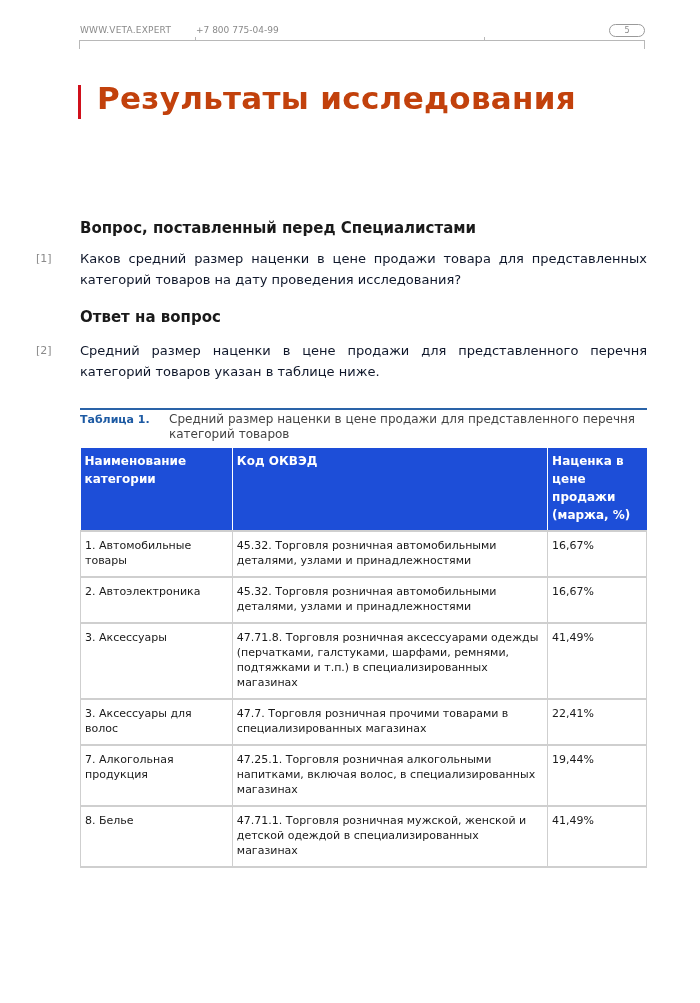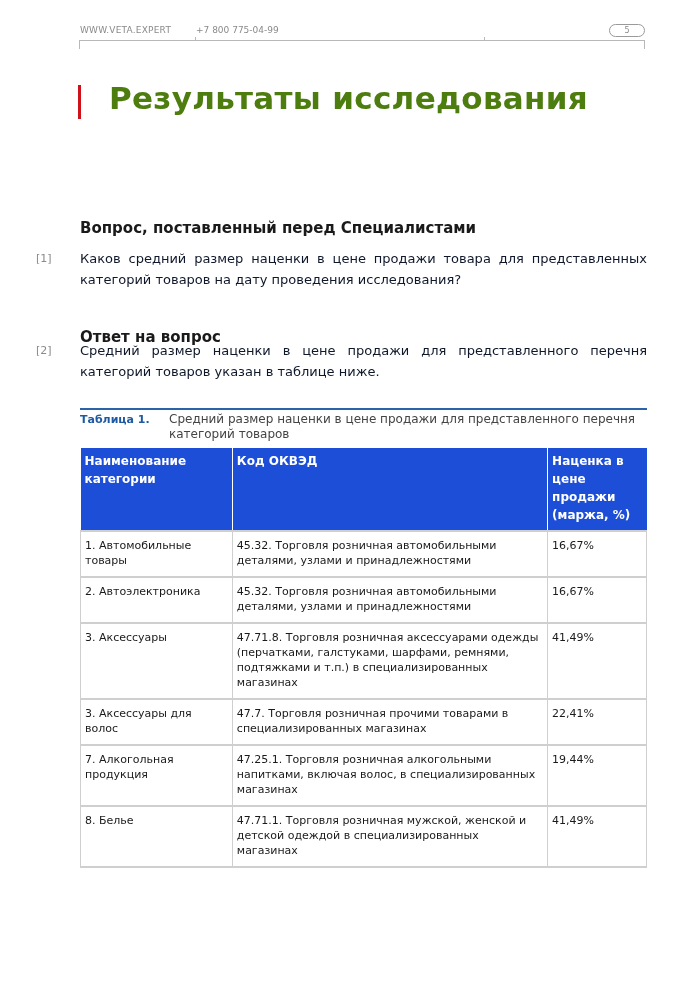--- a/index.html
+++ b/index.html
@@ -7,21 +7,21 @@
     body { font-family: "DejaVu Sans", sans-serif; color: #1a1a1a; position: relative; }
 
     .hdr { position: absolute; top: 25px; left: 80px; right: 55px; height: 30px; }
     .hdr-site { position: absolute; left: 0; top: 0; font-size: 9px; color: #8a8a8a; letter-spacing: 0.2px; }
     .hdr-phone { position: absolute; left: 116px; top: 0; font-size: 9px; color: #8a8a8a; }
     .hdr-page { position: absolute; right: 0; top: -1px; width: 36px; height: 13px; border: 1px solid #9a9a9a; border-radius: 7px; font-size: 8px; color: #8a8a8a; text-align: center; line-height: 11px; }
     .hdr-rule { position: absolute; left: -1px; right: 0; top: 15px; height: 9px; border-top: 1px solid #b8b8b8; border-left: 1px solid #b8b8b8; border-right: 1px solid #b8b8b8; }
     .hdr-tick { position: absolute; top: 12px; width: 1px; height: 4px; background: #b8b8b8; }
 
     .title-bar { position: absolute; left: 78px; top: 85px; width: 3px; height: 34px; background: #d0101b; }
-    .title { position: absolute; left: 97px; top: 80px; font-size: 31px; font-weight: bold; color: #4d7c0f; letter-spacing: 0.3px; margin-left: 12px; }
+    .title { position: absolute; left: 97px; top: 80px; font-size: 31px; font-weight: bold; color: #c2410c; letter-spacing: 0.3px; }
 
     .h2 { position: absolute; left: 80px; font-size: 15px; font-weight: bold; color: #1a1a1a; }
     .para-num { position: absolute; left: 36px; font-size: 11px; color: #8a8a8a; }
     .para { position: absolute; left: 80px; width: 567px; font-size: 13px; line-height: 21px; color: #0f172a; text-align: justify; }
 
     .tbl-top-rule { position: absolute; left: 80px; top: 408px; width: 567px; height: 2px; background: #2a63a8; }
     .caption-label { position: absolute; left: 80px; top: 413px; font-size: 11px; font-weight: bold; color: #1d5aa3; }
     .caption-text { position: absolute; left: 169px; top: 412px; width: 478px; font-size: 12px; line-height: 15px; color: #444; }
 
     table { position: absolute; left: 80px; top: 448px; width: 567px; border-collapse: collapse; font-size: 11px; line-height: 15px; color: #1a1a1a; }
@@ -45,21 +45,21 @@
   <div class="hdr-tick" style="left:404px"></div>
 </div>
 
 <div class="title-bar"></div>
 <h1 class="title">Результаты исследования</h1>
 
 <h2 class="h2" style="top:219px">Вопрос, поставленный перед Специалистами</h2>
 <span class="para-num" style="top:252px">[1]</span>
 <p class="para" style="top:248px">Каков средний размер наценки в цене продажи товара для представленных категорий товаров на дату проведения исследования?</p>
 
-<h2 class="h2" style="top:328px">Ответ на вопрос</h2>
+<h2 class="h2" style="top:308px">Ответ на вопрос</h2>
 <span class="para-num" style="top:344px">[2]</span>
 <p class="para" style="top:340px">Средний размер наценки в цене продажи для представленного перечня категорий товаров указан в таблице ниже.</p>
 
 <div class="tbl-top-rule"></div>
 <span class="caption-label">Таблица 1.</span>
 <span class="caption-text">Средний размер наценки в цене продажи для представленного перечня категорий товаров</span>
 
 <table>
   <thead>
     <tr>

